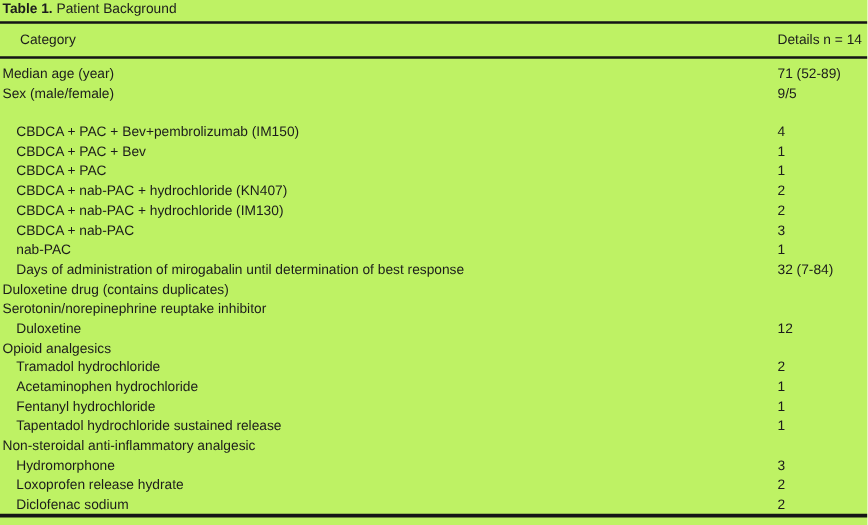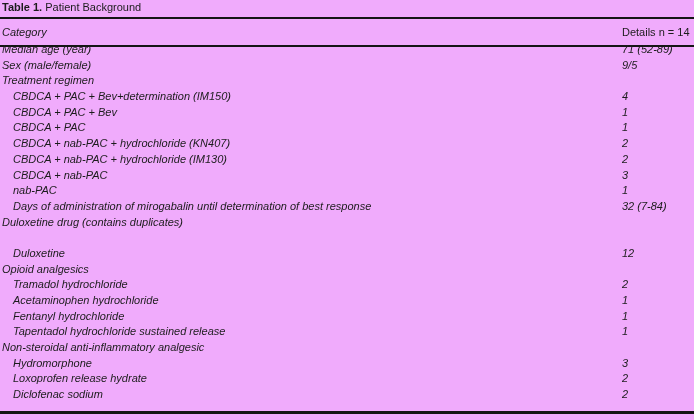--- a/index.html
+++ b/index.html
@@ -1,20 +1,20 @@
 <!DOCTYPE html>
 <html><head>
 <meta charset="utf-8">
 <style>
   html, body { margin: 0; padding: 0; background: #ffffff; }
   .page {
     position: relative;
     width: 694px;
     height: 420px;
-    background: #f0abfc;
+    background: #bef264;
     font-family: "Liberation Sans", sans-serif;
     color: #1c1c1c;
     overflow: hidden;
   }
   .title {
     position: absolute;
     left: 2px;
     top: 1px;
     font-size: 11px;
     white-space: nowrap;
@@ -33,28 +33,27 @@
     position: absolute;
     left: 0;
     top: 19px;
     width: 694px;
     height: 26px;
     display: grid;
     grid-template-columns: 622px auto;
     align-items: center;
     font-size: 11px;
   }
-  .header-row .category { padding-left: 2px; white-space: nowrap; font-style: italic; }
+  .header-row .category { padding-left: 16px; white-space: nowrap; }
   .header-row .details  { white-space: nowrap; }
   .table-body {
     position: absolute;
     left: 0;
-    top: 42px;
+    top: 52px;
     width: 686px;
-    font-style: italic;
   }
   .row {
     display: grid;
     grid-template-columns: 622px auto;
     height: 15.7px;
     line-height: 15.7px;
     font-size: 11px;
   }
   .row .label { padding-left: 2px; white-space: nowrap; overflow: hidden; }
   .row.indent .label { padding-left: 13px; }
@@ -81,25 +80,24 @@
   <div class="table-body">
       <div class="row">
         <span class="label">Median age (year)</span>
         <span class="value">71 (52-89)</span>
       </div>
       <div class="row">
         <span class="label">Sex (male/female)</span>
         <span class="value">9/5</span>
       </div>
       <div class="row">
-        <span class="label">Treatment regimen</span>
         <span class="value"></span>
       </div>
       <div class="row indent">
-        <span class="label">CBDCA + PAC + Bev+determination (IM150)</span>
+        <span class="label">CBDCA + PAC + Bev+pembrolizumab (IM150)</span>
         <span class="value">4</span>
       </div>
       <div class="row indent">
         <span class="label">CBDCA + PAC + Bev</span>
         <span class="value">1</span>
       </div>
       <div class="row indent">
         <span class="label">CBDCA + PAC</span>
         <span class="value">1</span>
       </div>
@@ -121,20 +119,21 @@
       </div>
       <div class="row indent">
         <span class="label">Days of administration of mirogabalin until determination of best response</span>
         <span class="value">32 (7-84)</span>
       </div>
       <div class="row">
         <span class="label">Duloxetine drug (contains duplicates)</span>
         <span class="value"></span>
       </div>
       <div class="row">
+        <span class="label">Serotonin/norepinephrine reuptake inhibitor</span>
         <span class="value"></span>
       </div>
       <div class="row indent">
         <span class="label">Duloxetine</span>
         <span class="value">12</span>
       </div>
       <div class="row">
         <span class="label">Opioid analgesics</span>
         <span class="value"></span>
       </div>

